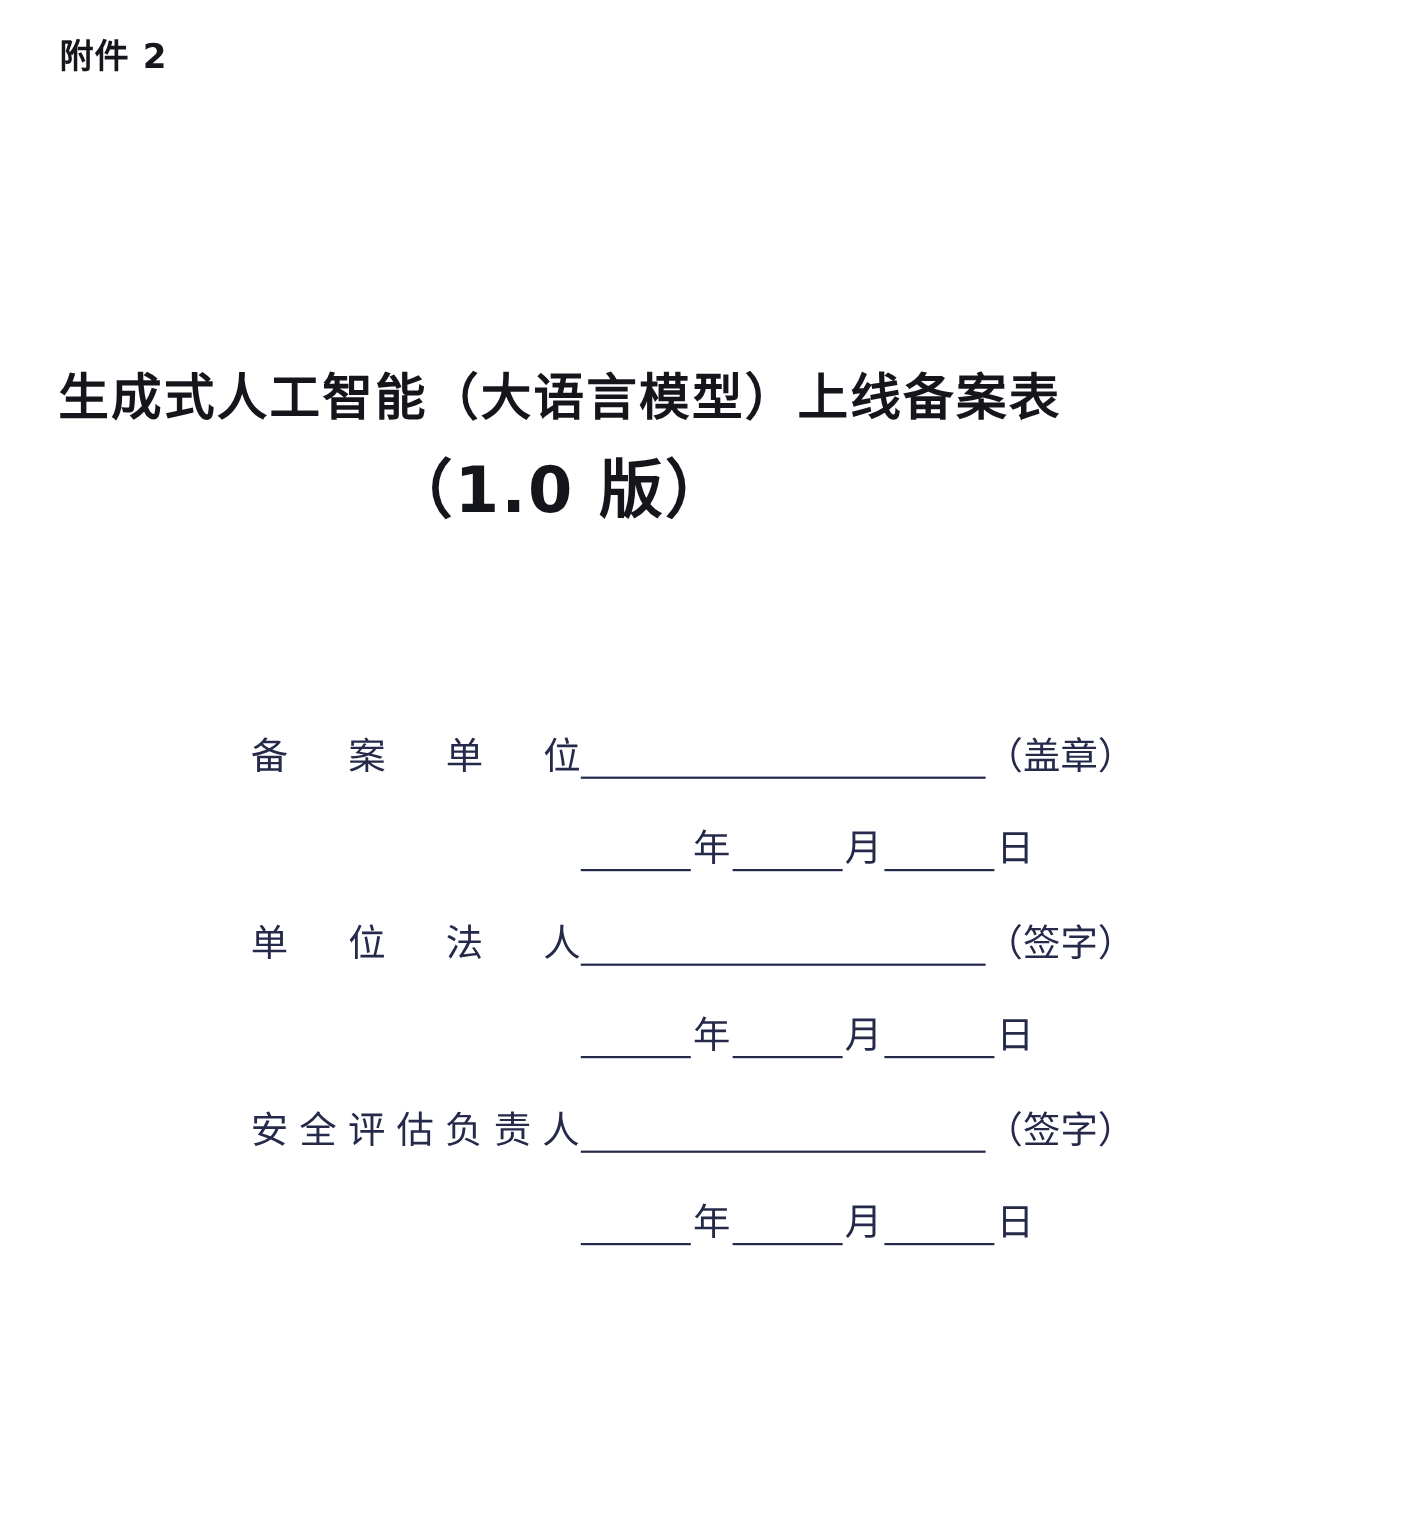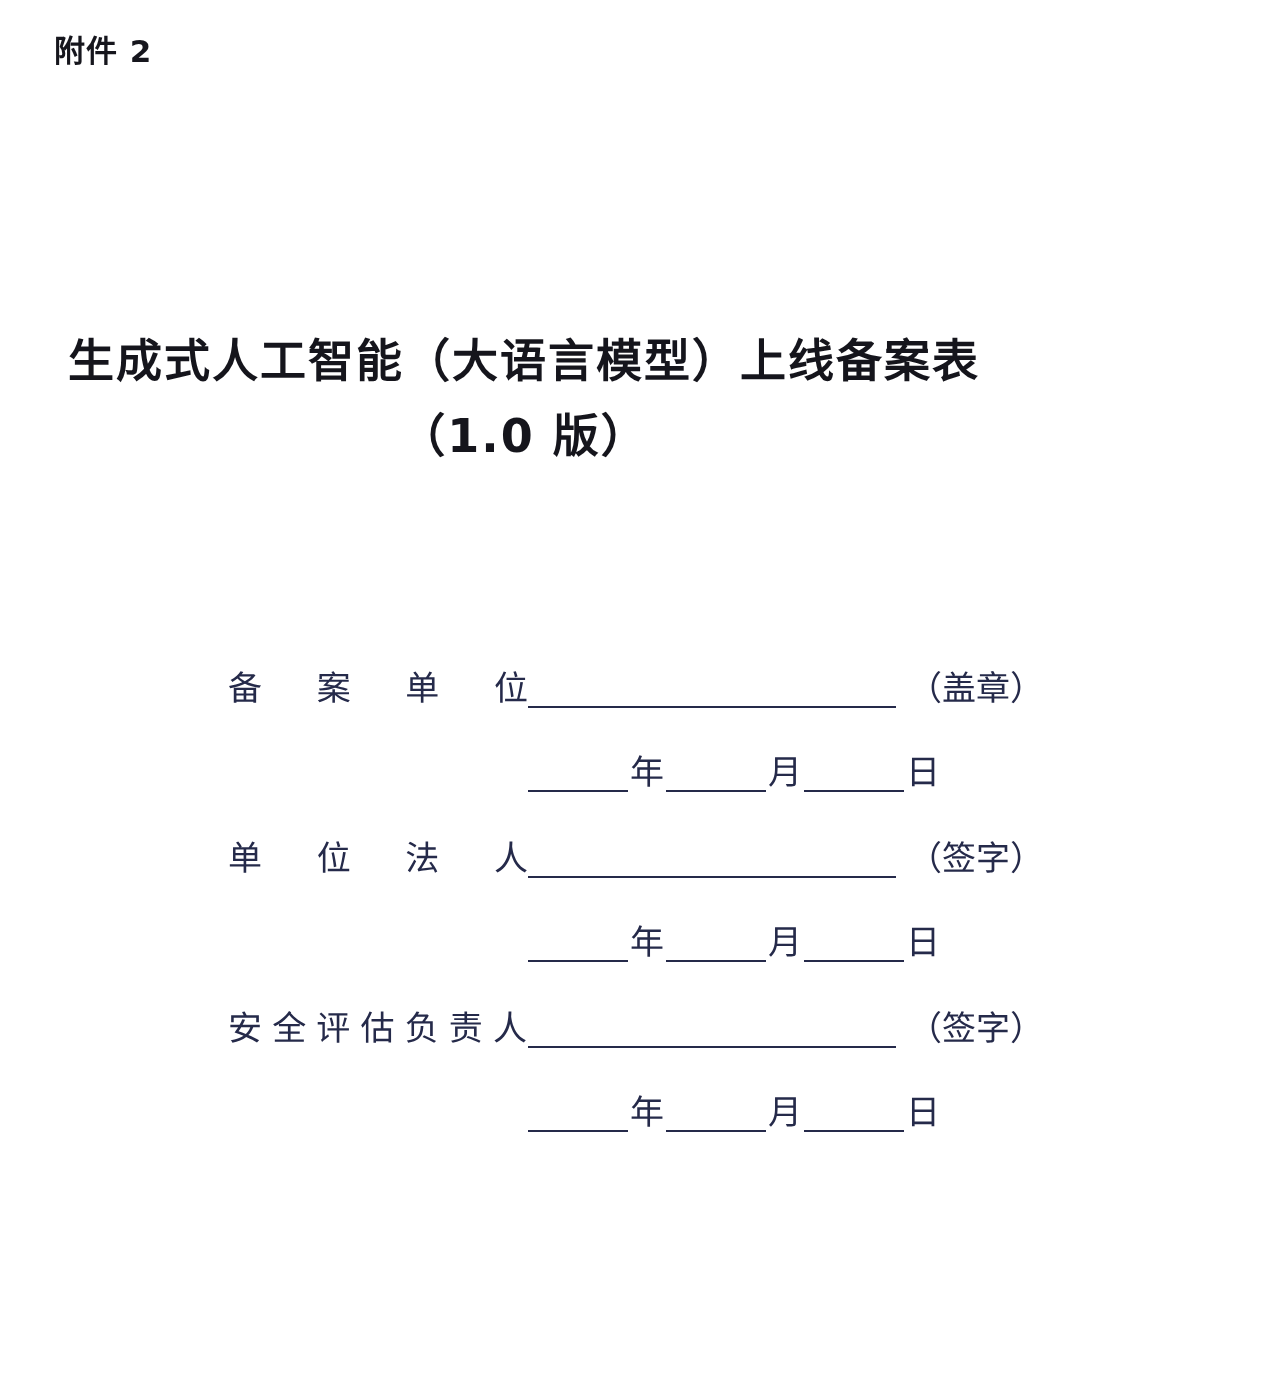--- a/index.html
+++ b/index.html
@@ -36,35 +36,34 @@
     white-space: nowrap;
   }
 
   
   .title-block {
     position: absolute;
     left: 0;
     top: 330px;
     width: 1018px;
     text-align: center;
-    padding-left: 15px;
   }
   .title-line1 {
     font-family: "DejaVu Sans", "Liberation Sans", sans-serif;
     font-weight: 700;
     font-size: 46px;
     letter-spacing: 2px;
     color: #15151c;
     line-height: 1.35;
     white-space: nowrap;
   }
   .title-line2 {
     font-family: "DejaVu Sans", "Liberation Sans", sans-serif;
     font-weight: 700;
-    font-size: 46px;
+    font-size: 58px;
     letter-spacing: 2px;
     color: #15151c;
     line-height: 1.5;
     margin-top: 10px;
     white-space: nowrap;
   }
 
   
   .fields {
     position: absolute;
@@ -112,21 +111,21 @@
     height: 34px;
     vertical-align: bottom;
   }
 
   .field-suffix {
     font-family: "Liberation Serif", "DejaVu Serif", serif;
     font-size: 34px;
     color: #252a4a;
     white-space: nowrap;
     line-height: 1;
-    margin-left: 12px;
+    margin-left: 0;
   }
 
   
   .date-row {
     position: relative;
     height: 86px;
     display: flex;
     align-items: flex-start;
     padding-left: 528px;
   }

